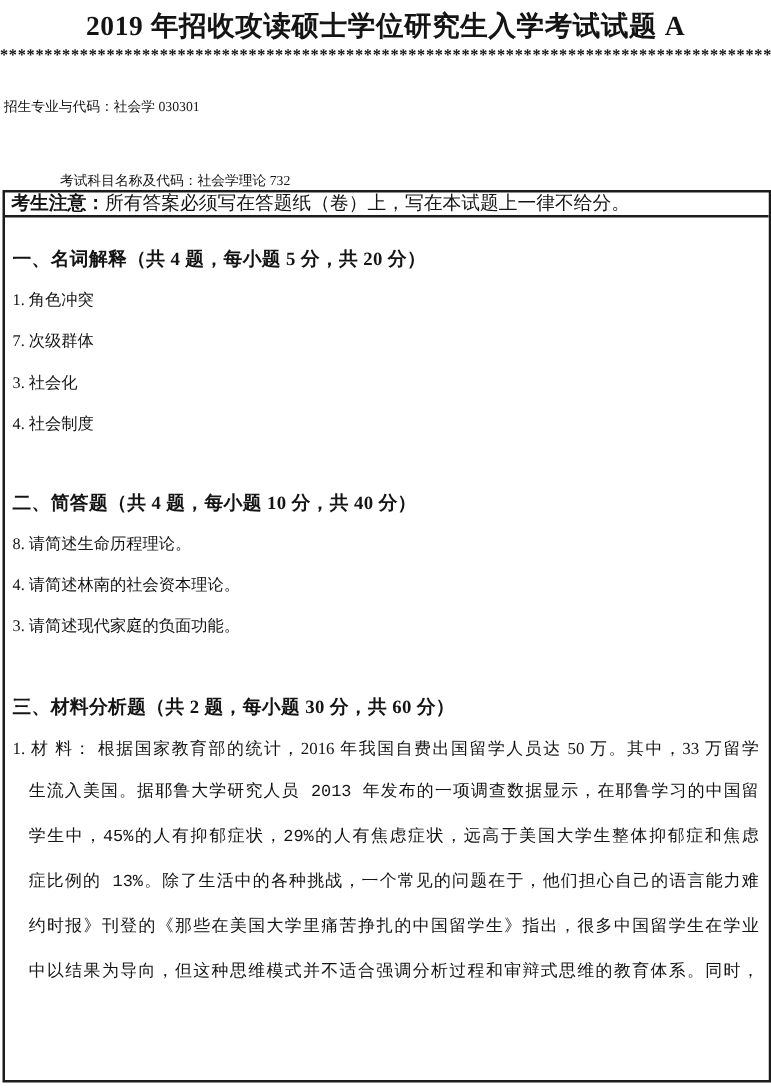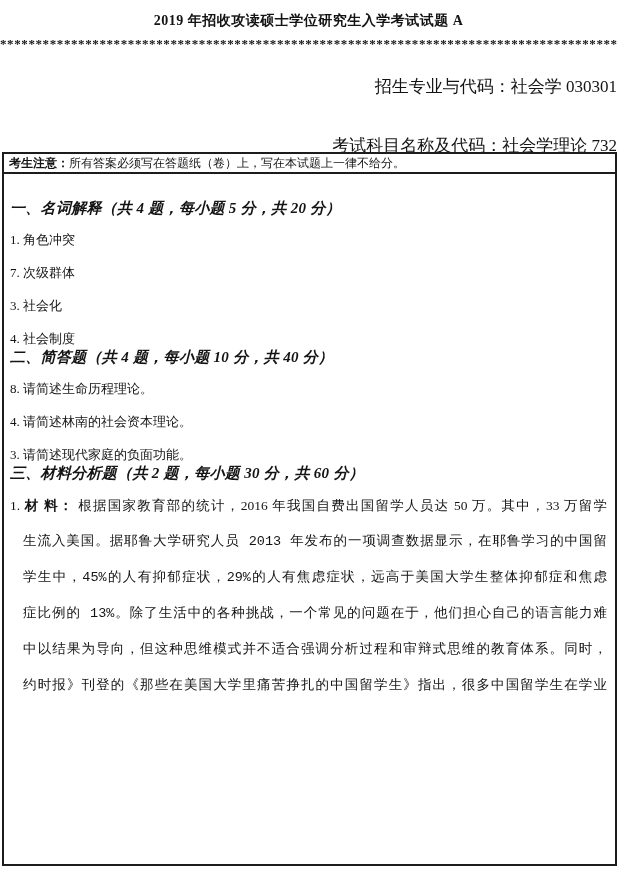--- a/index.html
+++ b/index.html
@@ -8,73 +8,72 @@
     width:617px; height:870px;
     background:#ffffff;
     color:#141414;
     font-family:"Liberation Serif","DejaVu Serif",serif;
     overflow:hidden;
   }
   .title {
     padding-top:9px;
     text-align:center;
     font-weight:bold;
-    font-size:14px;
+    font-size:22px;
     letter-spacing:0.5px;
     line-height:24px;
   }
   .divider {
     margin-top:4px;
     white-space:nowrap;
     overflow:hidden;
     font-weight:bold;
     font-size:13px;
     line-height:13px;
     letter-spacing:0.6px;
   }
-  .meta-line { padding-left:3px; font-size:17px; line-height:17px;text-align:right; }
+  .meta-line { padding-left:3px; font-size:11px; line-height:17px; }
   .meta-major { margin-top:28px; }
   .meta-subject { margin-top:42px;margin-left:45px; }
   .exam-box {
     position:absolute;
     left:2px; top:152px;
     width:611px; height:710px;
     border:2px solid #1c1c1c;
     overflow:hidden;
   }
   .notice-row {
     height:18px; line-height:18px;
     border-bottom:2px solid #1c1c1c;
     padding-left:5px;
-    font-size:12px;
+    font-size:15px;
     white-space:nowrap; overflow:hidden;
   }
   .notice-label { font-weight:bold; }
   .main { padding:24px 8px 0 6px; }
   .sec-heading {
     font-weight:bold;
     font-size:15px;
     line-height:20px;
     letter-spacing:0.3px;
-    font-style:italic;
   }
   .sec-item { font-size:13px; line-height:17px; margin-top:16px; }
   .sec-item.first { margin-top:13px; }
-  .sec2 { }
-  .sec3 { }
+  .sec2 { margin-top:46px; }
+  .sec3 { margin-top:47px; }
   .material { margin-top:5px; font-size:13.5px; }
   .m-line {
     line-height:36px;
     text-align:justify;
     text-align-last:justify;
     white-space:nowrap;
     overflow:hidden;
   }
   .m-cont { padding-left:13px;font-family:Liberation Mono, monospace; }
-  .m-label { font-weight:bold; }
+  .m-label { font-weight:normal; }
 </style>
 </head>
 <body>
 
 <div class="page">
 
   <div class="title">2019 年招收攻读硕士学位研究生入学考试试题 A</div>
 
   <div class="divider">********************************************************************************************</div>
 
@@ -109,20 +108,20 @@
         <div class="sec-heading">三、材料分析题（共 2 题，每小题 30 分，共 60 分）</div>
         <div class="material">
           <div class="m-line">
             <span>1.</span>
             <span class="m-label">材 料：</span>
             <span>根据国家教育部的统计，2016 年我国自费出国留学人员达 50 万。其中，33 万留学</span>
           </div>
           <div class="m-line m-cont">生流入美国。据耶鲁大学研究人员 2013 年发布的一项调查数据显示，在耶鲁学习的中国留</div>
           <div class="m-line m-cont">学生中，45%的人有抑郁症状，29%的人有焦虑症状，远高于美国大学生整体抑郁症和焦虑</div>
           <div class="m-line m-cont">症比例的 13%。除了生活中的各种挑战，一个常见的问题在于，他们担心自己的语言能力难</div>
+          <div class="m-line m-cont">约时报》刊登的《那些在美国大学里痛苦挣扎的中国留学生》指出，很多中国留学生在学业</div>
           <div class="m-line m-cont">中以结果为导向，但这种思维模式并不适合强调分析过程和审辩式思维的教育体系。同时，</div>
-          <div class="m-line m-cont">约时报》刊登的《那些在美国大学里痛苦挣扎的中国留学生》指出，很多中国留学生在学业</div>
         </div>
       </div>
 
     </div>
   </div>
 </div>
 
 </body></html>

